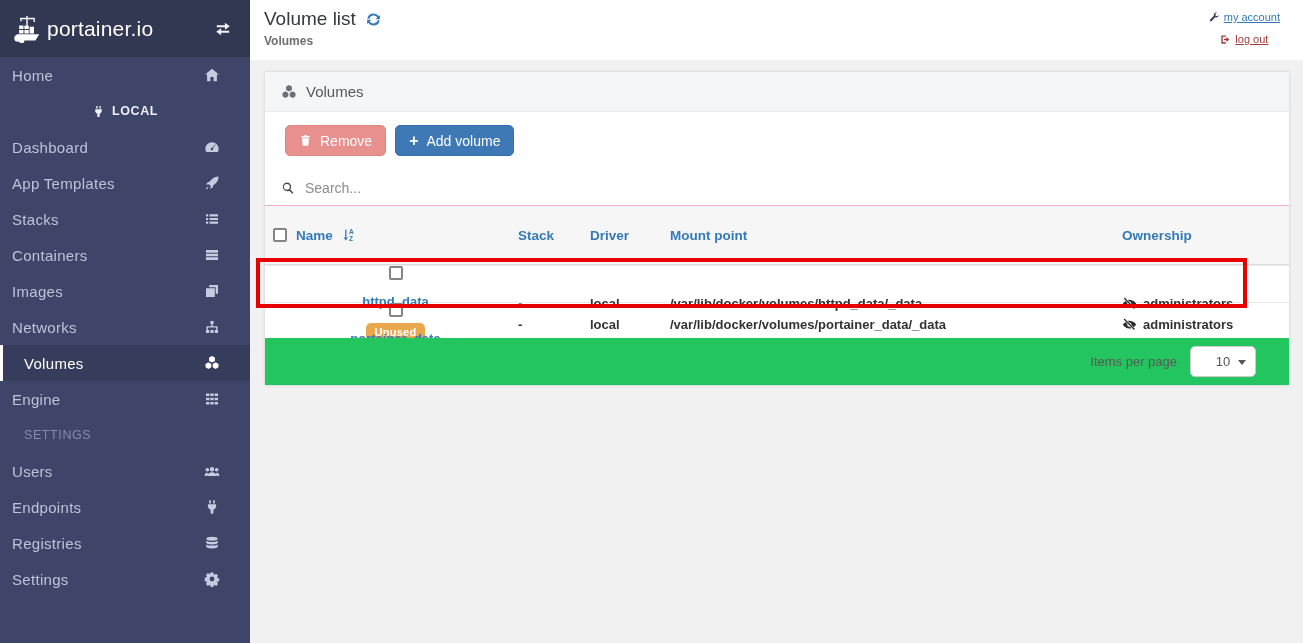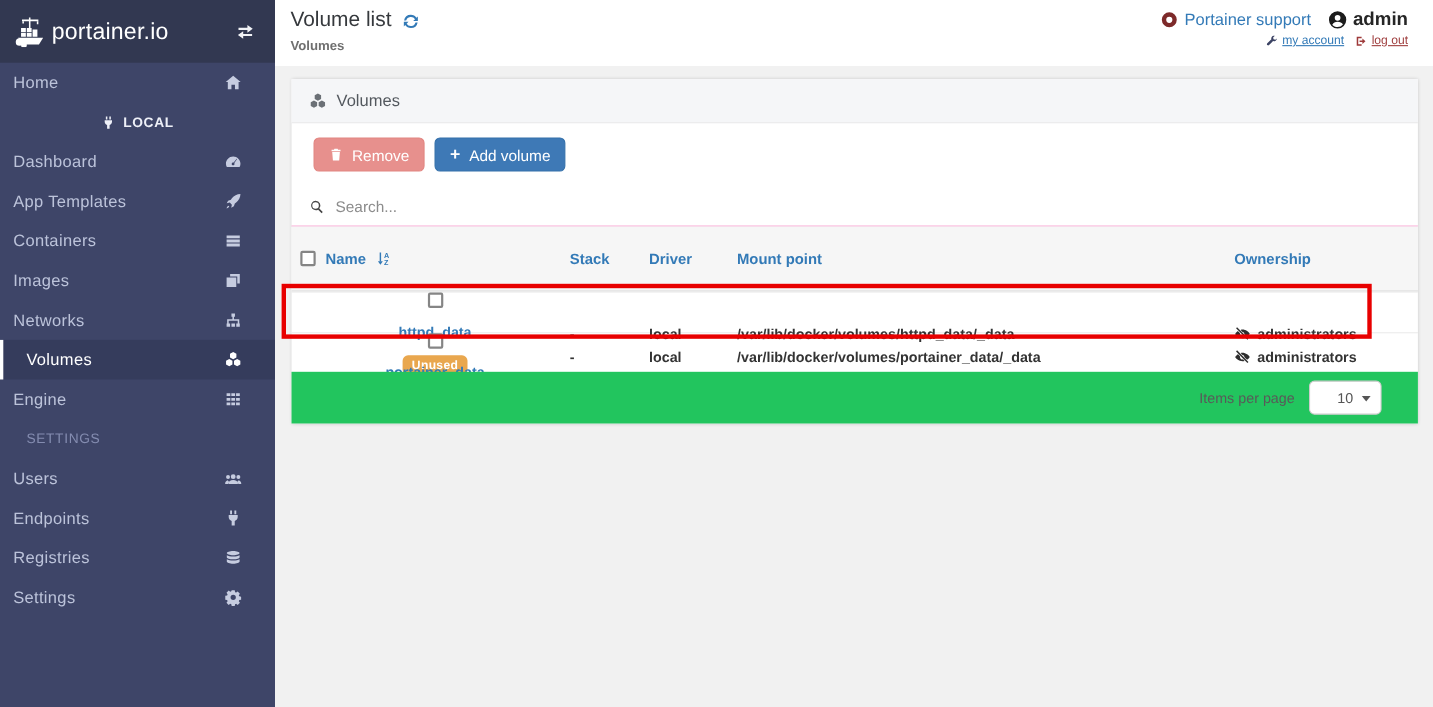--- a/index.html
+++ b/index.html
@@ -25,21 +25,21 @@
   .page-title-wrap { position:absolute; left:14px; top:8px; }
   .page-title { font-size:19px; color:#36393d; font-weight:500; display:flex; align-items:center; gap:9px; }
   .refresh-ic { width:17px; height:17px; color:#337ab7; cursor:pointer; }
   .breadcrumb { font-size:12px; color:#6f6f6f; font-weight:bold; margin-top:4px; }
   .user-area { position:absolute; right:23px; top:8px; text-align:right; }
   .ua-row1 { display:flex; align-items:center; justify-content:flex-end; gap:15px; }
   .support-link { display:inline-flex; align-items:center; gap:6px; color:#337ab7; font-size:15px; text-decoration:none; cursor:pointer; }
   .ring-ic { width:16px; height:16px; color:#7d2a2a; }
   .admin-wrap { display:inline-flex; align-items:center; gap:5px; color:#262626; font-size:17px; font-weight:bold; }
   .usercircle-ic { width:18px; height:18px; color:#1c1c1c; }
-  .ua-row2 { margin-top:3px; font-size:11px; display:flex; justify-content:flex-end; gap:10px; align-items:center; }
+  .ua-row2 { margin-top:3px; font-size:11px; display:flex; justify-content:flex-end; gap:10px; align-items:center;flex-direction:column; }
   .my-account { color:#337ab7; text-decoration:underline; display:inline-flex; gap:4px; align-items:center; cursor:pointer; }
   .wrench-ic { width:11px; height:11px; color:#3c4364; }
   .logout { color:#a04040; text-decoration:underline; display:inline-flex; gap:4px; align-items:center; cursor:pointer; }
   .signout-ic { width:11px; height:11px; color:#9e3a3a; }
 
   
   .panel { position:absolute; left:265px; top:72px; width:1024px; height:313px; background:#fff; box-shadow:0 0 3px rgba(0,0,0,.16); z-index:1; }
   .panel-hd { height:40px; background:#f5f6f8; border-bottom:1px solid #ececec; display:flex; align-items:center; gap:9px; padding:0 16px; color:#53585e; font-size:15px; }
   .panel-hd .cubes-ic { width:16px; height:16px; color:#6b7076; }
   .actions { height:58px; padding:13px 20px; display:flex; gap:9px; }
@@ -208,20 +208,26 @@
         <use href="#i-dash"></use>
       </svg>
   </a>
   <a class="nav-item">
     <span>App Templates</span>
     <svg class="ic nav-ic">
         <use href="#i-rocket"></use>
       </svg>
   </a>
   <a class="nav-item">
+    <span>Stacks</span>
+    <svg class="ic nav-ic">
+        <use href="#i-list"></use>
+      </svg>
+  </a>
+  <a class="nav-item">
     <span>Containers</span>
     <svg class="ic nav-ic">
         <use href="#i-server"></use>
       </svg>
   </a>
   <a class="nav-item">
     <span>Images</span>
     <svg class="ic nav-ic">
         <use href="#i-clone"></use>
       </svg>
@@ -275,34 +281,20 @@
   <div class="page-title-wrap">
     <div class="page-title">
       <span>Volume list</span>
       <svg class="ic refresh-ic">
           <use href="#i-refresh"></use>
         </svg>
     </div>
     <div class="breadcrumb">Volumes</div>
   </div>
   <div class="user-area">
-    <div class="ua-row1">
-      <a class="support-link">
-        <svg class="ic ring-ic">
-            <use href="#i-ring"></use>
-          </svg>
-        <span>Portainer support</span>
-      </a>
-      <span class="admin-wrap">
-        <svg class="ic usercircle-ic">
-            <use href="#i-usercircle"></use>
-          </svg>
-        <span>admin</span>
-      </span>
-    </div>
     <div class="ua-row2">
       <a class="my-account">
         <svg class="ic wrench-ic">
             <use href="#i-wrench"></use>
           </svg>
         <span>my account</span>
       </a>
       <a class="logout">
         <svg class="ic signout-ic">
             <use href="#i-signout"></use>

